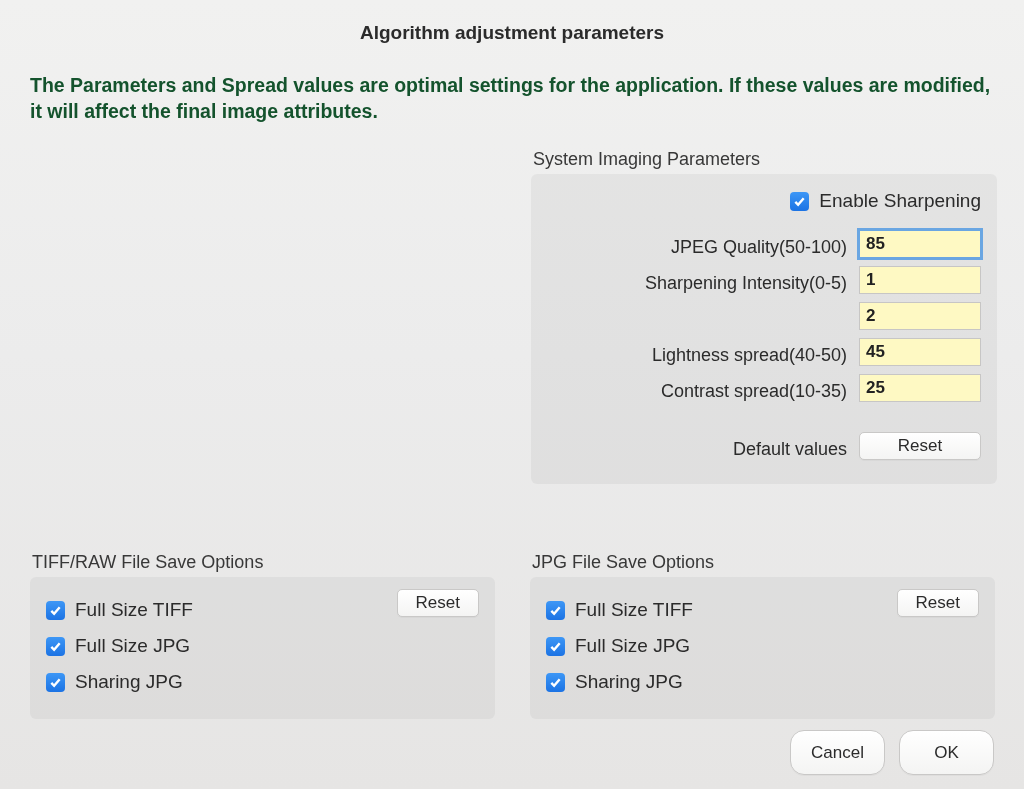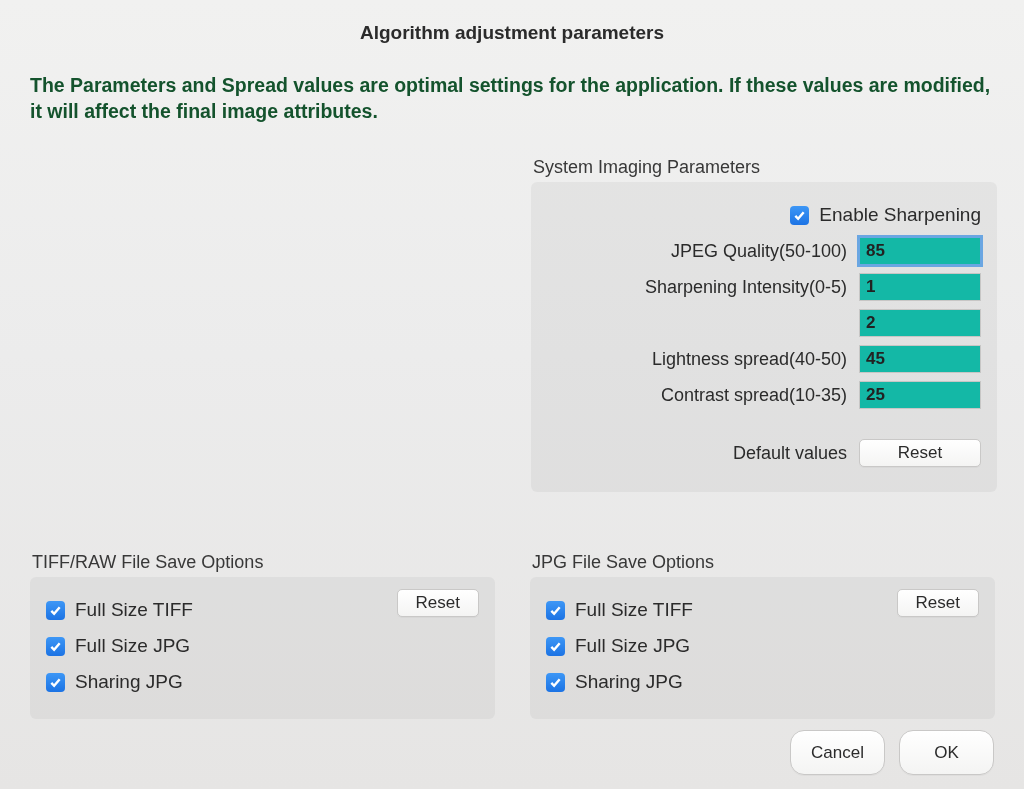--- a/index.html
+++ b/index.html
@@ -51,50 +51,50 @@
   }
   .group-body {
     background: rgba(0,0,0,0.045);
     border-radius: 6px;
     padding: 12px 14px 14px 14px;
   }
 
   
   #sys-group {
     left: 530px;
-    top: 156px;
+    top: 148px;
     width: 468px;
   }
   #sys-group .group-body {
     padding: 12px 16px 18px 10px;
   }
 
   .row {
     display: flex;
-    align-items: center;
+    align-items: flex-end;
     justify-content: flex-end;
     gap: 12px;
     margin: 6px 0;
     height: 30px;
   }
   .row .lbl {
     text-align: right;
     font-size: 18px;
     white-space: nowrap;
   }
   .row .field {
     width: 122px;
   }
   input.text {
     width: 100%;
     height: 28px;
     font-size: 17px;
     font-weight: 600;
     padding: 2px 6px;
-    background: #14b8a6;
+    background: #fef9c3;
     border: 1px solid #c7c6c5;
     border-radius: 0;
     font-family: inherit;
     color: #222;
   }
   input.focused {
     outline: 3px solid #6aa6e2;
     outline-offset: -1px;
     border-color: #5c9bdd;
   }

